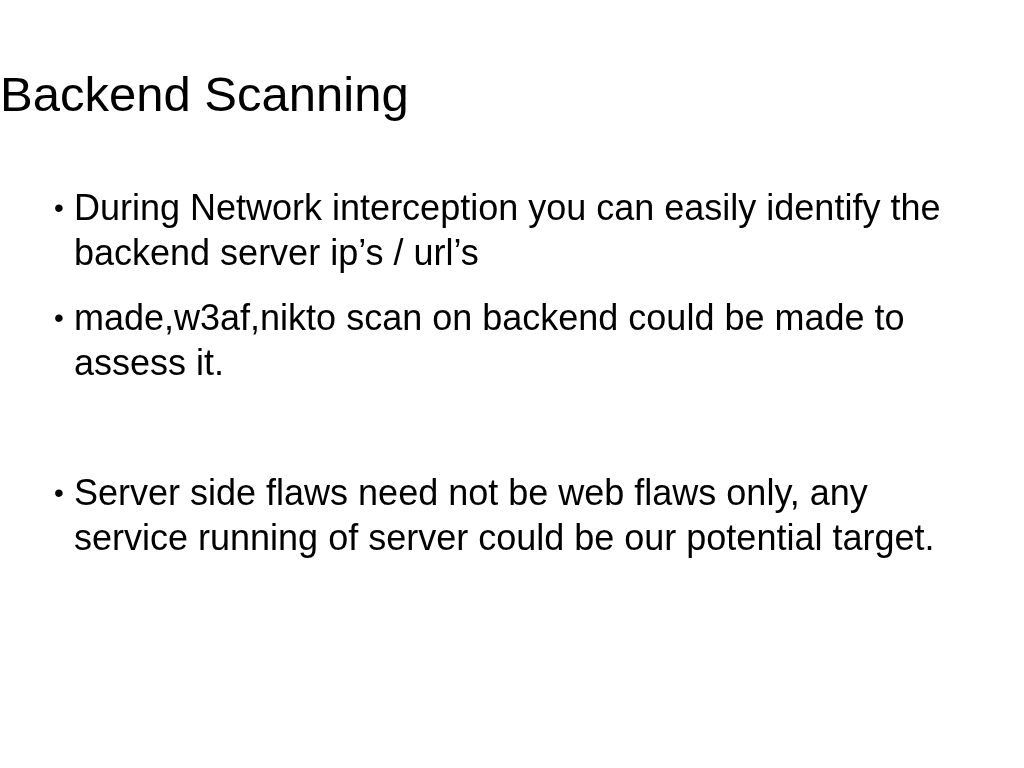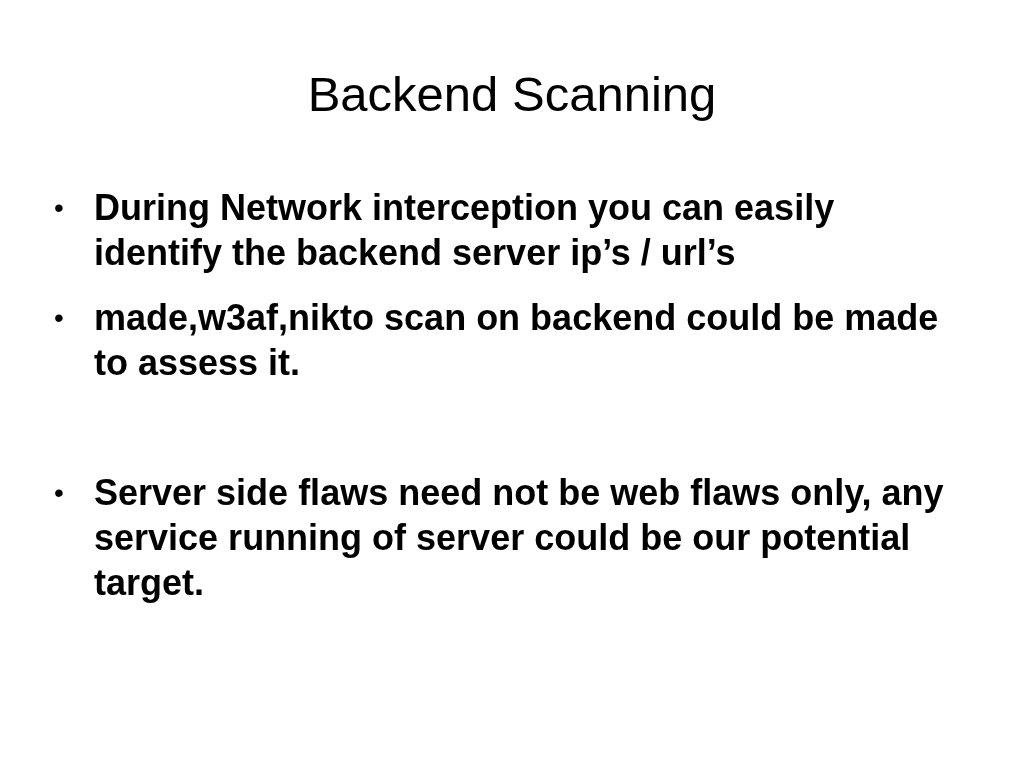--- a/index.html
+++ b/index.html
@@ -7,41 +7,40 @@
     position: relative;
     width: 1024px; height: 768px;
     background: #ffffff;
     font-family: "Liberation Sans", sans-serif;
     color: #000000;
     overflow: hidden;
   }
   .title {
     position: absolute;
     left: 0; top: 64px; width: 1024px;
-    text-align: center;
+    text-align: left;
     font-size: 49px;
     line-height: 60px;
   }
   .bullet {
     position: absolute;
     left: 54px;
     width: 900px;
     font-size: 36px;
     line-height: 45px;
   }
   .bullet .dot {
     position: absolute;
     left: 0; top: 0;
     width: 30px;
     font-size: 28px;
   }
   .bullet .text {
     display: block;
-    margin-left: 40px;
-    font-weight: bold;
+    margin-left: 20px;
   }
   .b1 { top: 185px; }
   .b2 { top: 295px; }
   .b3 { top: 470px; }
 </style>
 </head>
 <body>
 
 <div class="slide">
   <div class="title">Backend Scanning</div>

